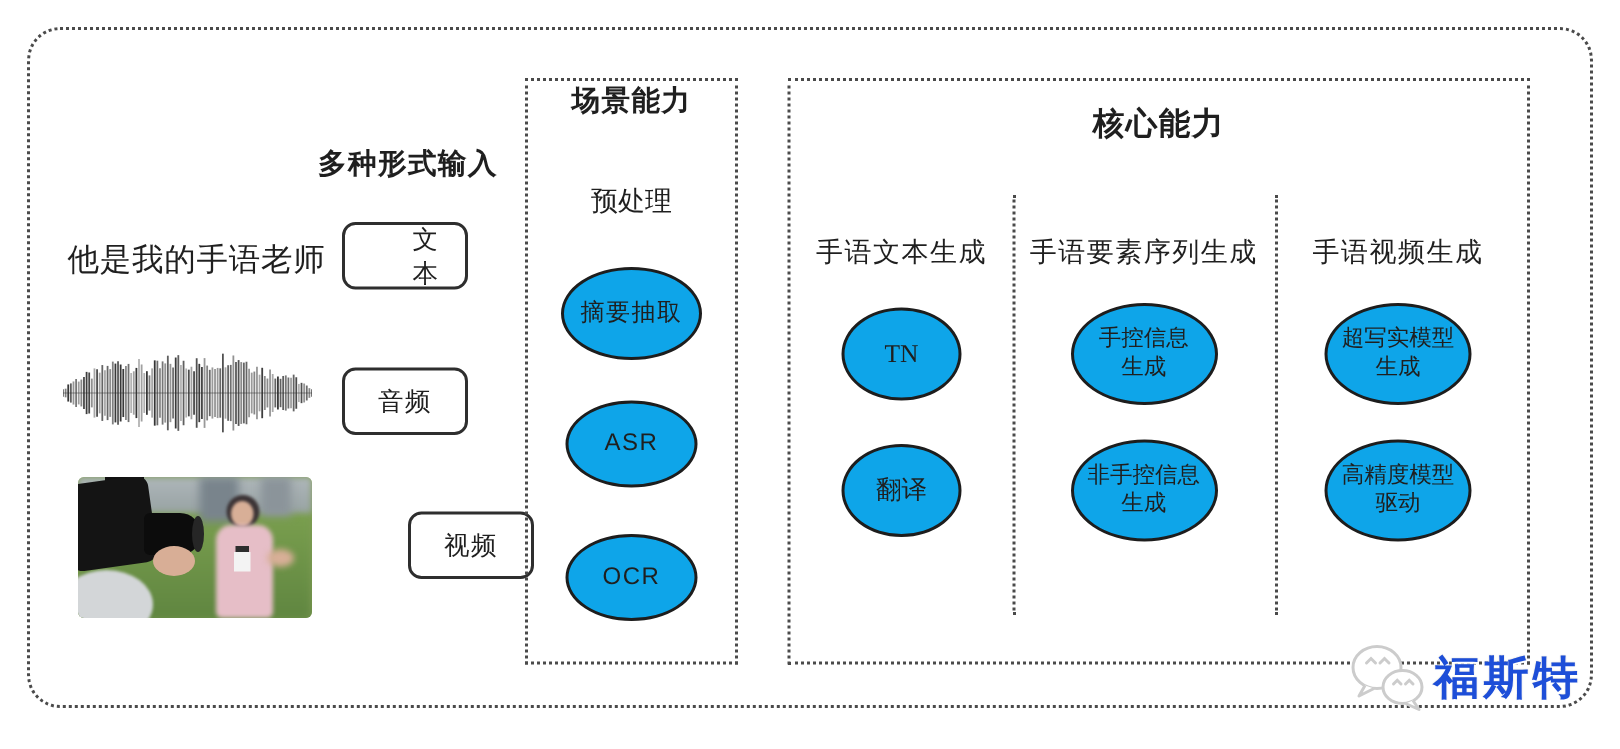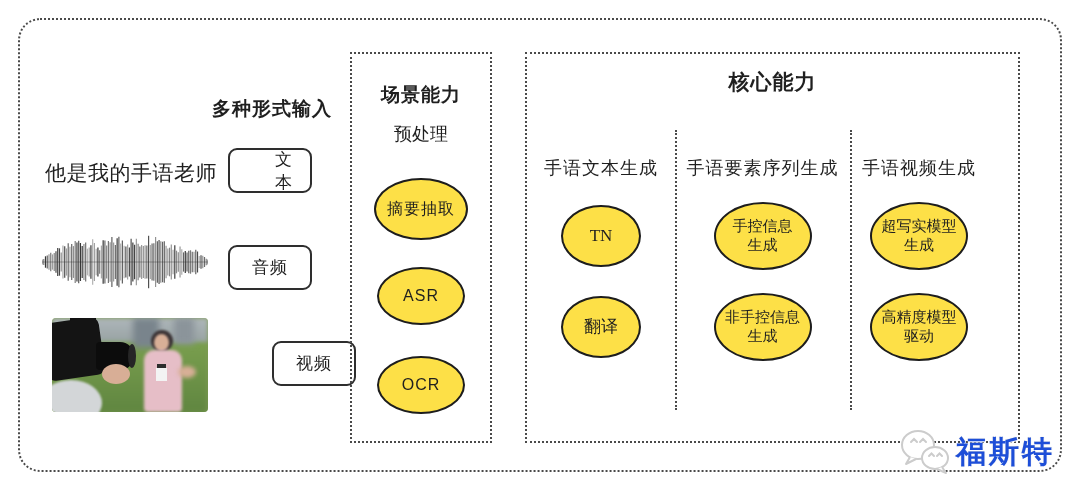--- a/index.html
+++ b/index.html
@@ -54,39 +54,39 @@
              border-radius:4px 14px 14px 4px; }
   .ph-lens-ring { left:76px; top:26px; width:8px; height:24px; background:#262626;
                   border-radius:50%; }
   .ph-hand { left:50px; top:46px; width:28px; height:20px; border-radius:50%;
              background:#d8ae96; filter:blur(.5px); }
 
   
   .cap-box { position:absolute; top:52px; height:391px; border:2px dotted #4a4a4a; background:transparent; }
   .scene-box { left:350px; width:142px; }
   .core-box  { left:525px; width:495px; }
-  .cap-title { position:absolute; top:28px; left:0; width:100%; text-align:center;
+  .cap-title { position:absolute; top:0; left:0; width:100%; text-align:center;
                font-weight:bold; letter-spacing:1px; }
   .scene-box .cap-title { font-size:19px; }
   .core-box  .cap-title { font-size:21px; top:14px; }
   .pre-label { position:absolute; top:68px; left:0; width:100%; text-align:center; font-size:18px; }
 
   .ellipse { position:absolute; left:50%; transform:translateX(-50%);
-             border:2.5px solid #1d1d1d; border-radius:50%; background:#fde047;
+             border:2.5px solid #1d1d1d; border-radius:50%; background:#0ea5e9;
              display:flex; flex-direction:column; align-items:center; justify-content:center;
              text-align:center; line-height:1.25; }
   .scene-box .ellipse { width:94px; height:62px; font-size:16px; letter-spacing:1px; }
   .scene-box .e1 { top:124px; }
   .scene-box .e2 { top:213px; width:88px; height:58px; }
   .scene-box .e3 { top:302px; width:88px; height:58px; }
 
   .core-col { position:absolute; top:0; height:100%; }
   .col1 { left:0;     width:148px; }
   .col2 { left:148px; width:175px; }
-  .col3 { left:306px; width:172px; }
+  .col3 { left:319px; width:172px; }
   .col-divider { position:absolute; top:76px; height:280px; width:0;
                  border-left:2px dotted #4a4a4a; }
   .div1 { left:148px; } .div2 { left:323px; }
   .col-header { position:absolute; top:102px; width:100%; text-align:center;
                 font-size:18px; letter-spacing:1px; white-space:nowrap; }
   .core-col .ellipse.single { width:80px; height:62px; font-size:17px;font-family:Liberation Serif, serif; }
   .core-col .ellipse.duo    { width:98px; height:68px; font-size:15px; }
   .core-col .n1.single { top:151px; } .core-col .n1.duo { top:148px; }
   .core-col .n2.single { top:242px; } .core-col .n2.duo { top:239px; }
 

